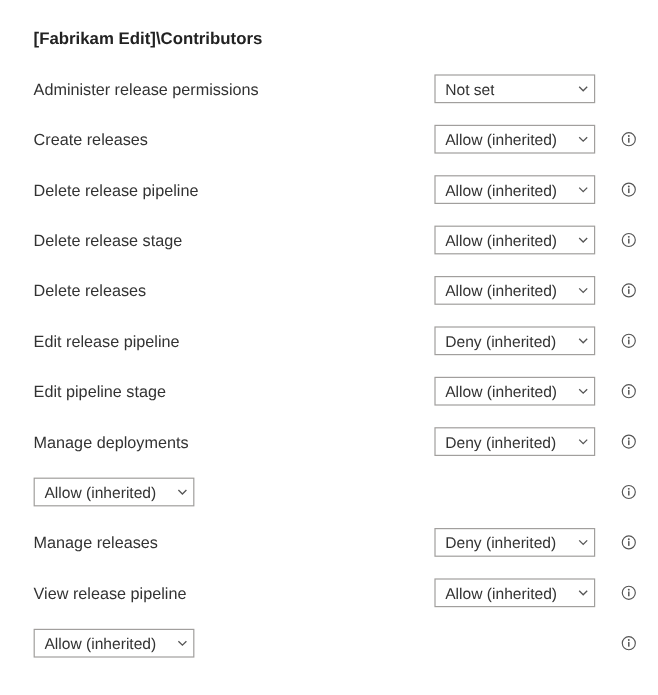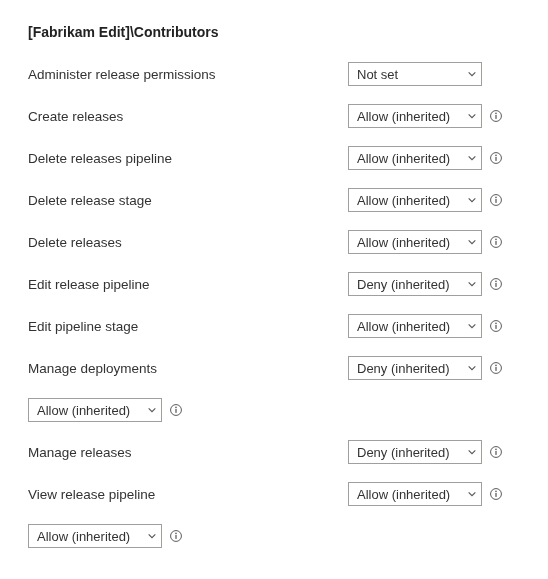--- a/index.html
+++ b/index.html
@@ -16,20 +16,21 @@
       font-weight: 600;
       font-size: 14px;
       color: #222;
       margin-bottom: 22px;
     }
     .row {
       display: flex;
       align-items: center;
       margin-bottom: 18px;
       height: 24px;
+      justify-content: space-between;
     }
     .perm-label {
       flex: 0 0 320px;
       color: #333;
     }
     .dropdown {
       flex: 0 0 134px;
       height: 24px;
       border: 1px solid #a19f9d;
       display: flex;
@@ -94,21 +95,21 @@
       </div>
       <div class="info">
         <svg width="14" height="14" viewBox="0 0 16 16">
           <circle cx="8" cy="8" r="6.2" fill="none" stroke="#555" stroke-width="1.1"></circle>
           <circle cx="8" cy="5" r="0.9" fill="#555"></circle>
           <rect x="7.3" y="6.8" width="1.4" height="4.5" fill="#555"></rect>
         </svg>
       </div>
     </div>
     <div class="row">
-      <div class="perm-label">Delete releases pipeline</div>
+      <div class="perm-label">Delete release pipeline</div>
       <div class="dropdown">
         <span class="value">Allow (inherited)</span>
         <span class="chevron">
           <svg width="10" height="10" viewBox="0 0 12 12">
             <path d="M2 4 L6 8 L10 4" fill="none" stroke="#555" stroke-width="1.3"></path>
           </svg>
         </span>
       </div>
       <div class="info">
         <svg width="14" height="14" viewBox="0 0 16 16">

